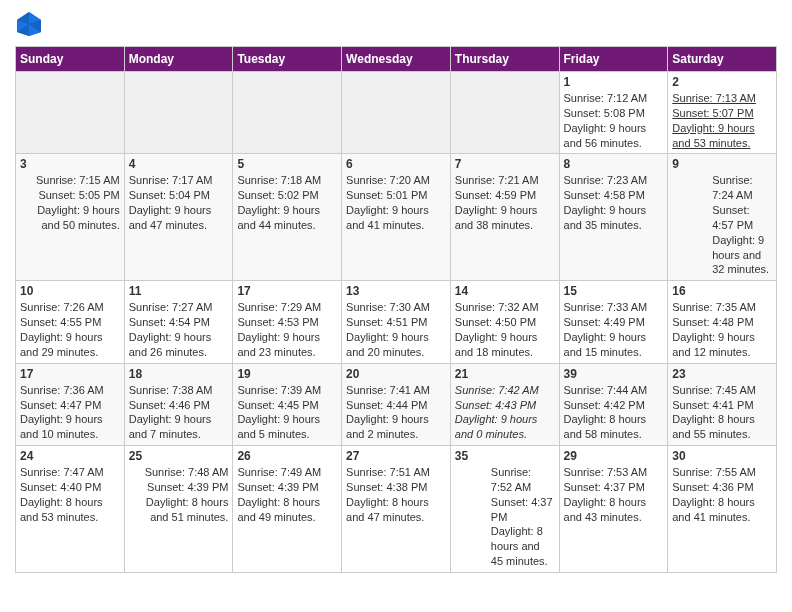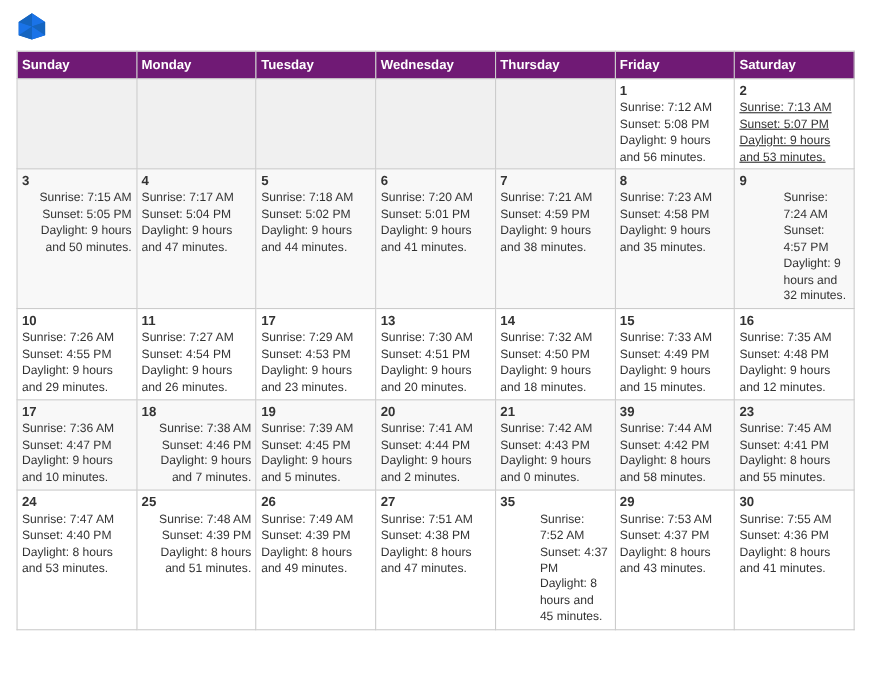--- a/index.html
+++ b/index.html
@@ -231,39 +231,39 @@
         </tr>
         <tr>
           <td>
             <span class="day-number">17</span>
             <div class="day-info" style="white-space: pre-line;">Sunrise: 7:36 AM
 Sunset: 4:47 PM
 Daylight: 9 hours and 10 minutes.</div>
           </td>
           <td>
             <span class="day-number">18</span>
-            <div class="day-info" style="white-space: pre-line; text-align: right;">Sunrise: 7:38 AM
+            <div class="day-info" style="white-space: pre-line;">Sunrise: 7:38 AM
 Sunset: 4:46 PM
 Daylight: 9 hours and 7 minutes.</div>
           </td>
           <td>
             <span class="day-number">19</span>
             <div class="day-info" style="white-space: pre-line;">Sunrise: 7:39 AM
 Sunset: 4:45 PM
 Daylight: 9 hours and 5 minutes.</div>
           </td>
           <td>
             <span class="day-number">20</span>
             <div class="day-info" style="white-space: pre-line;">Sunrise: 7:41 AM
 Sunset: 4:44 PM
 Daylight: 9 hours and 2 minutes.</div>
           </td>
           <td>
             <span class="day-number">21</span>
-            <div class="day-info" style="white-space: pre-line;">Sunrise: 7:42 AM
+            <div class="day-info" style="white-space: pre-line; font-style: italic;">Sunrise: 7:42 AM
 Sunset: 4:43 PM
 Daylight: 9 hours and 0 minutes.</div>
           </td>
           <td>
             <span class="day-number">39</span>
             <div class="day-info" style="white-space: pre-line;">Sunrise: 7:44 AM
 Sunset: 4:42 PM
 Daylight: 8 hours and 58 minutes.</div>
           </td>
           <td>

